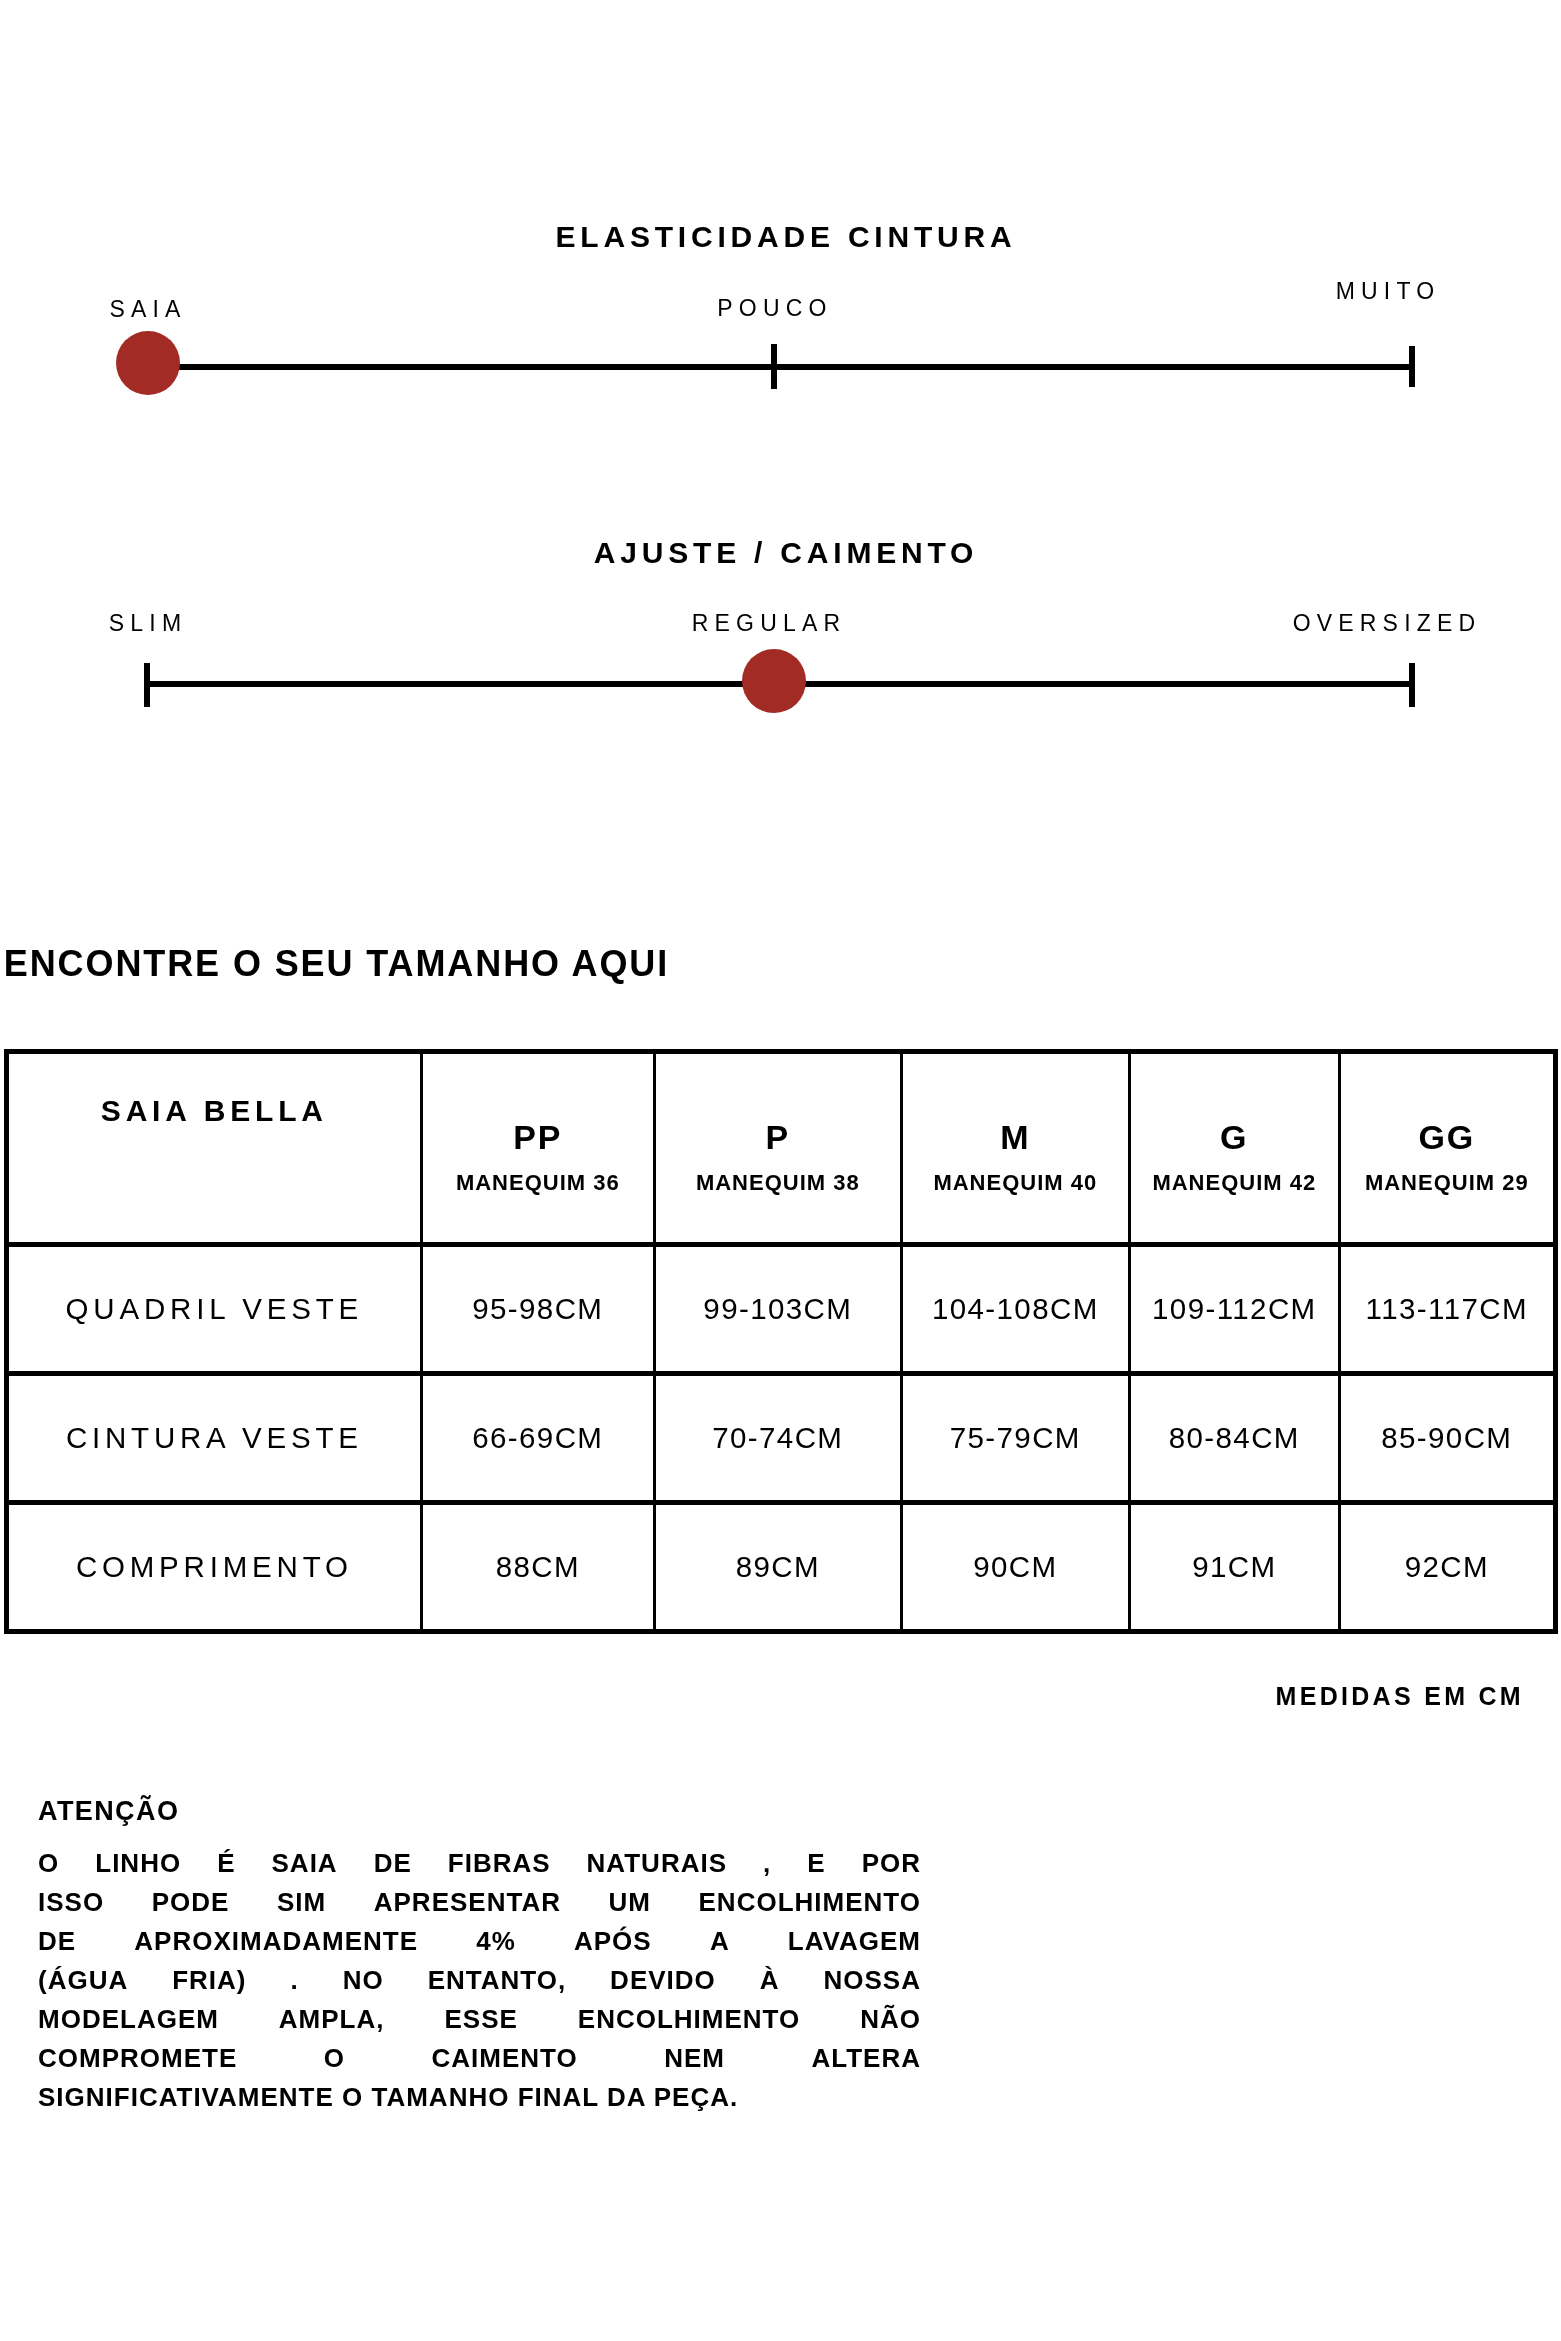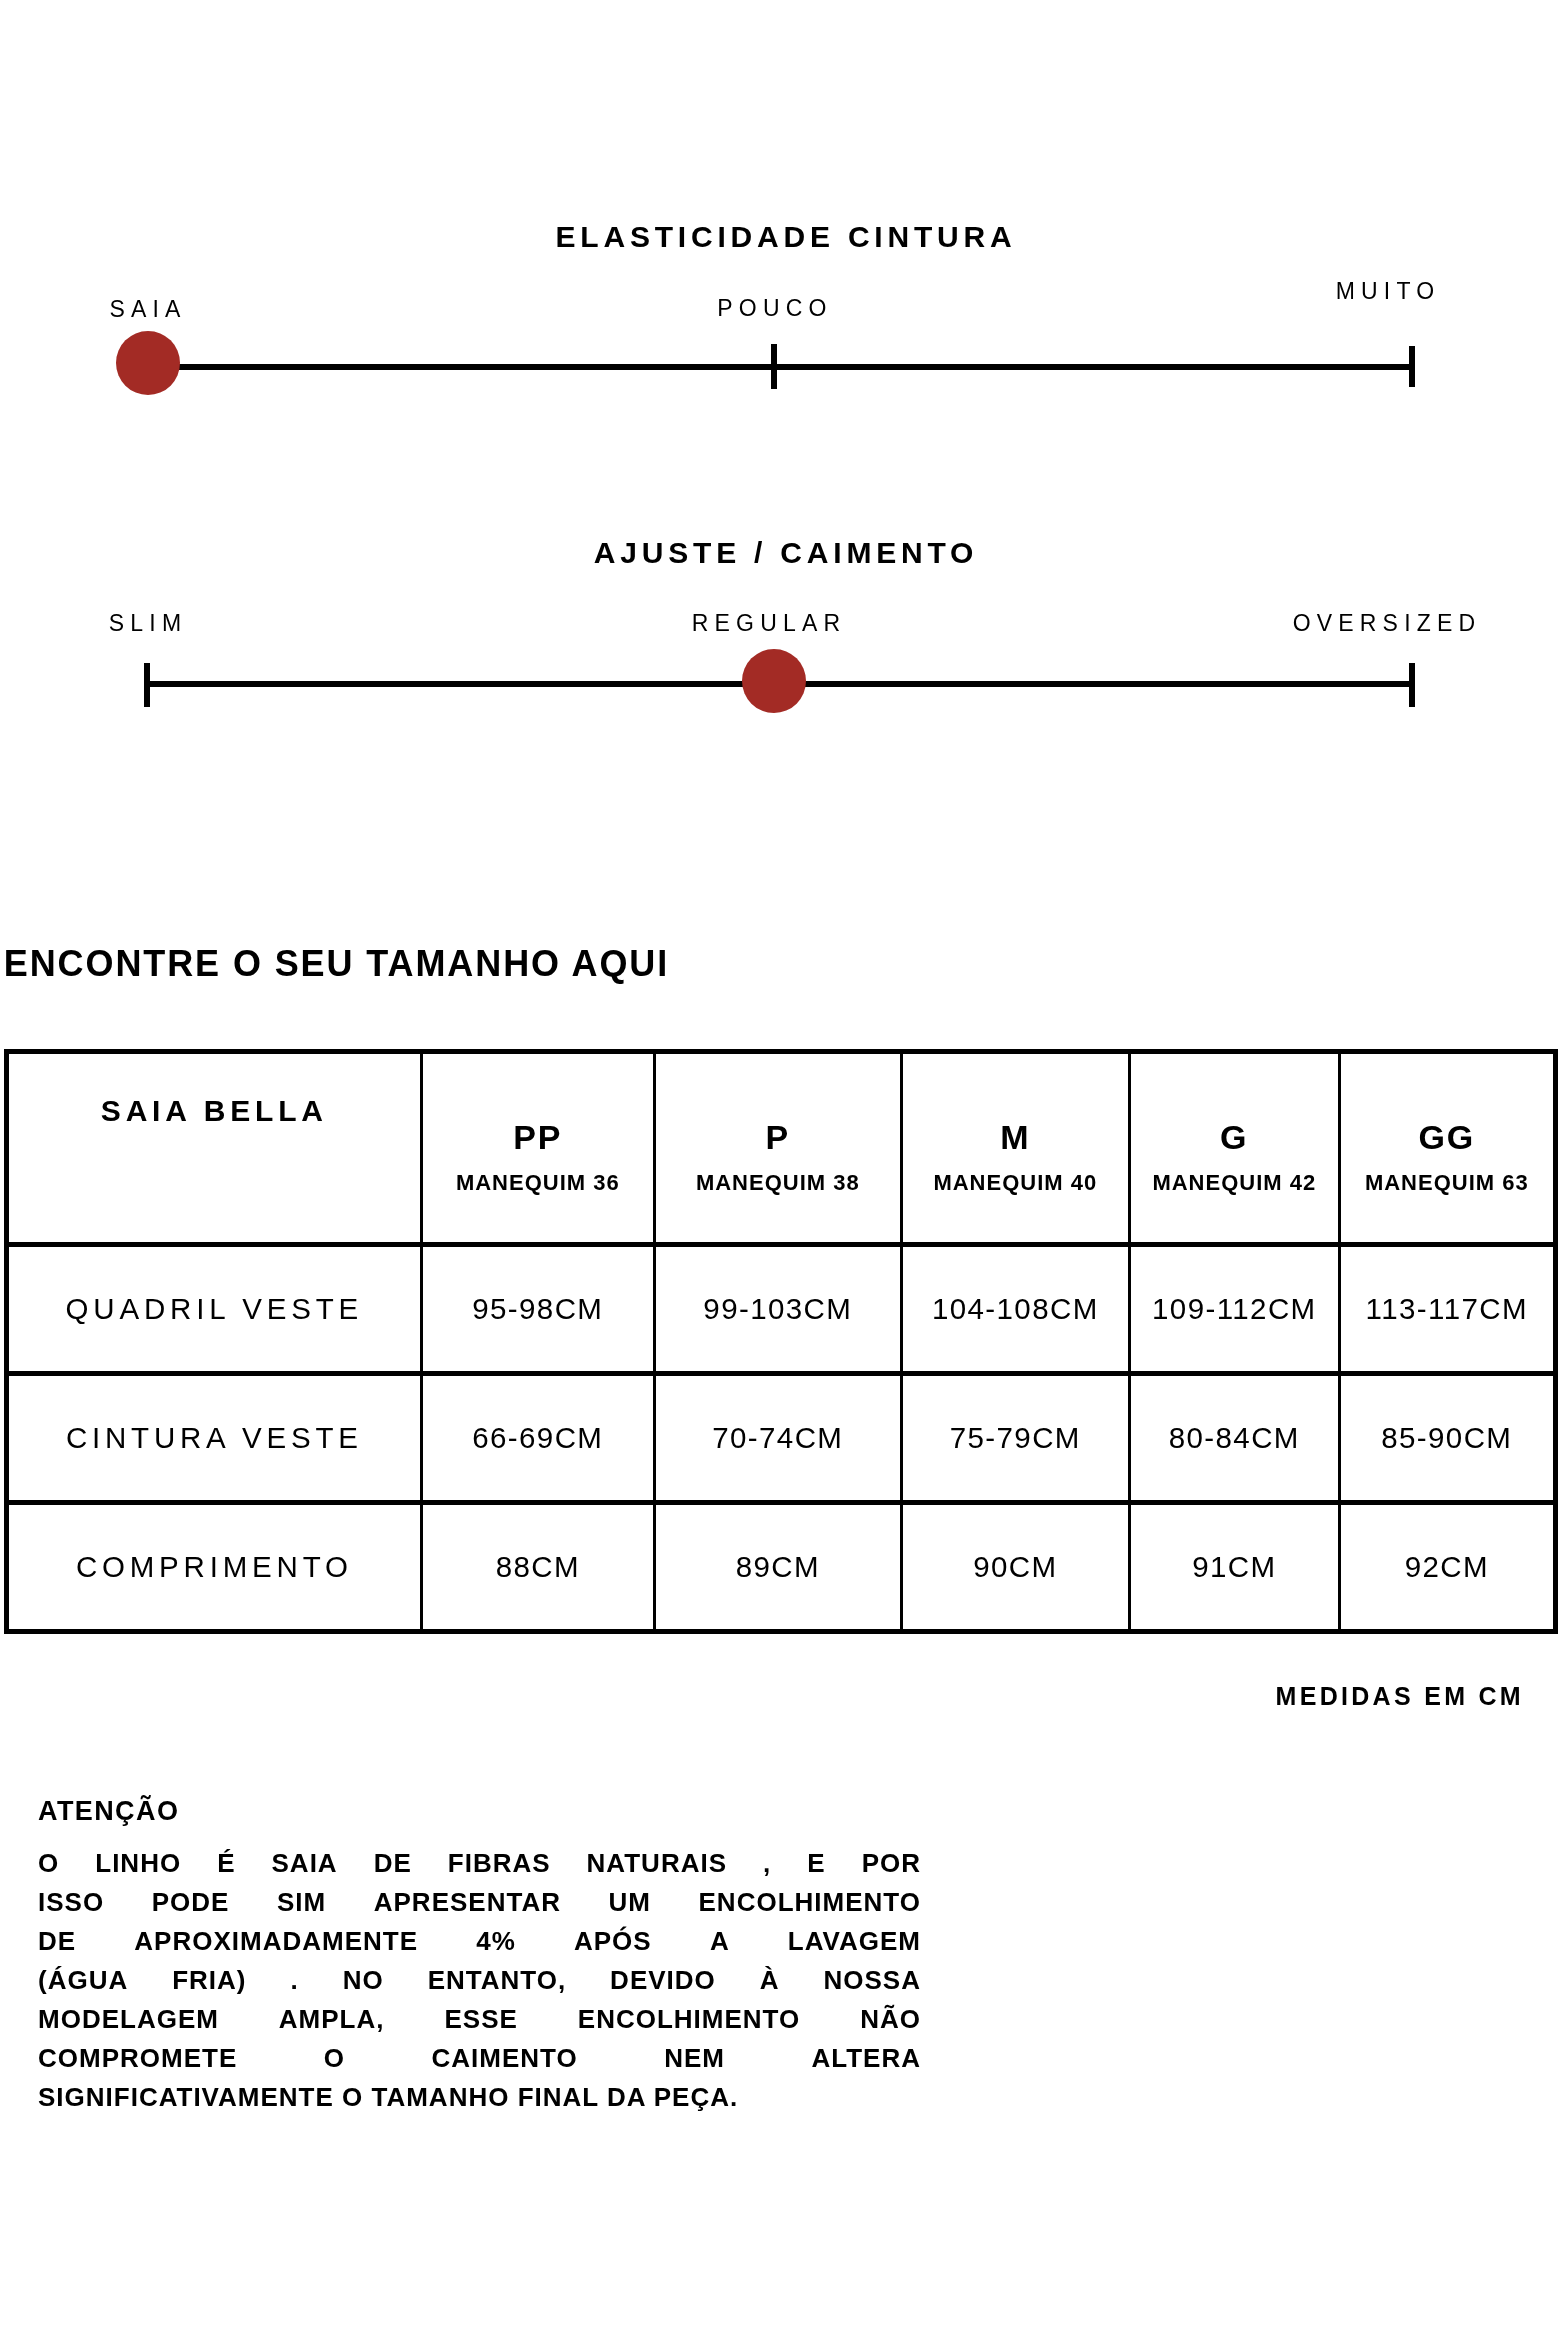--- a/index.html
+++ b/index.html
@@ -133,21 +133,21 @@
       <td class="size-cell">
         <div class="size-label">M</div>
         <div class="mannequin-label">MANEQUIM 40</div>
       </td>
       <td class="size-cell">
         <div class="size-label">G</div>
         <div class="mannequin-label">MANEQUIM 42</div>
       </td>
       <td class="size-cell">
         <div class="size-label">GG</div>
-        <div class="mannequin-label">MANEQUIM 63</div>
+        <div class="mannequin-label">MANEQUIM 29</div>
       </td>
     </tr>
     <tr class="data-row">
       <td class="row-label-cell">QUADRIL VESTE</td>
       <td class="value-cell">95-98CM</td>
       <td class="value-cell">99-103CM</td>
       <td class="value-cell">104-108CM</td>
       <td class="value-cell">109-112CM</td>
       <td class="value-cell">113-117CM</td>
     </tr>

